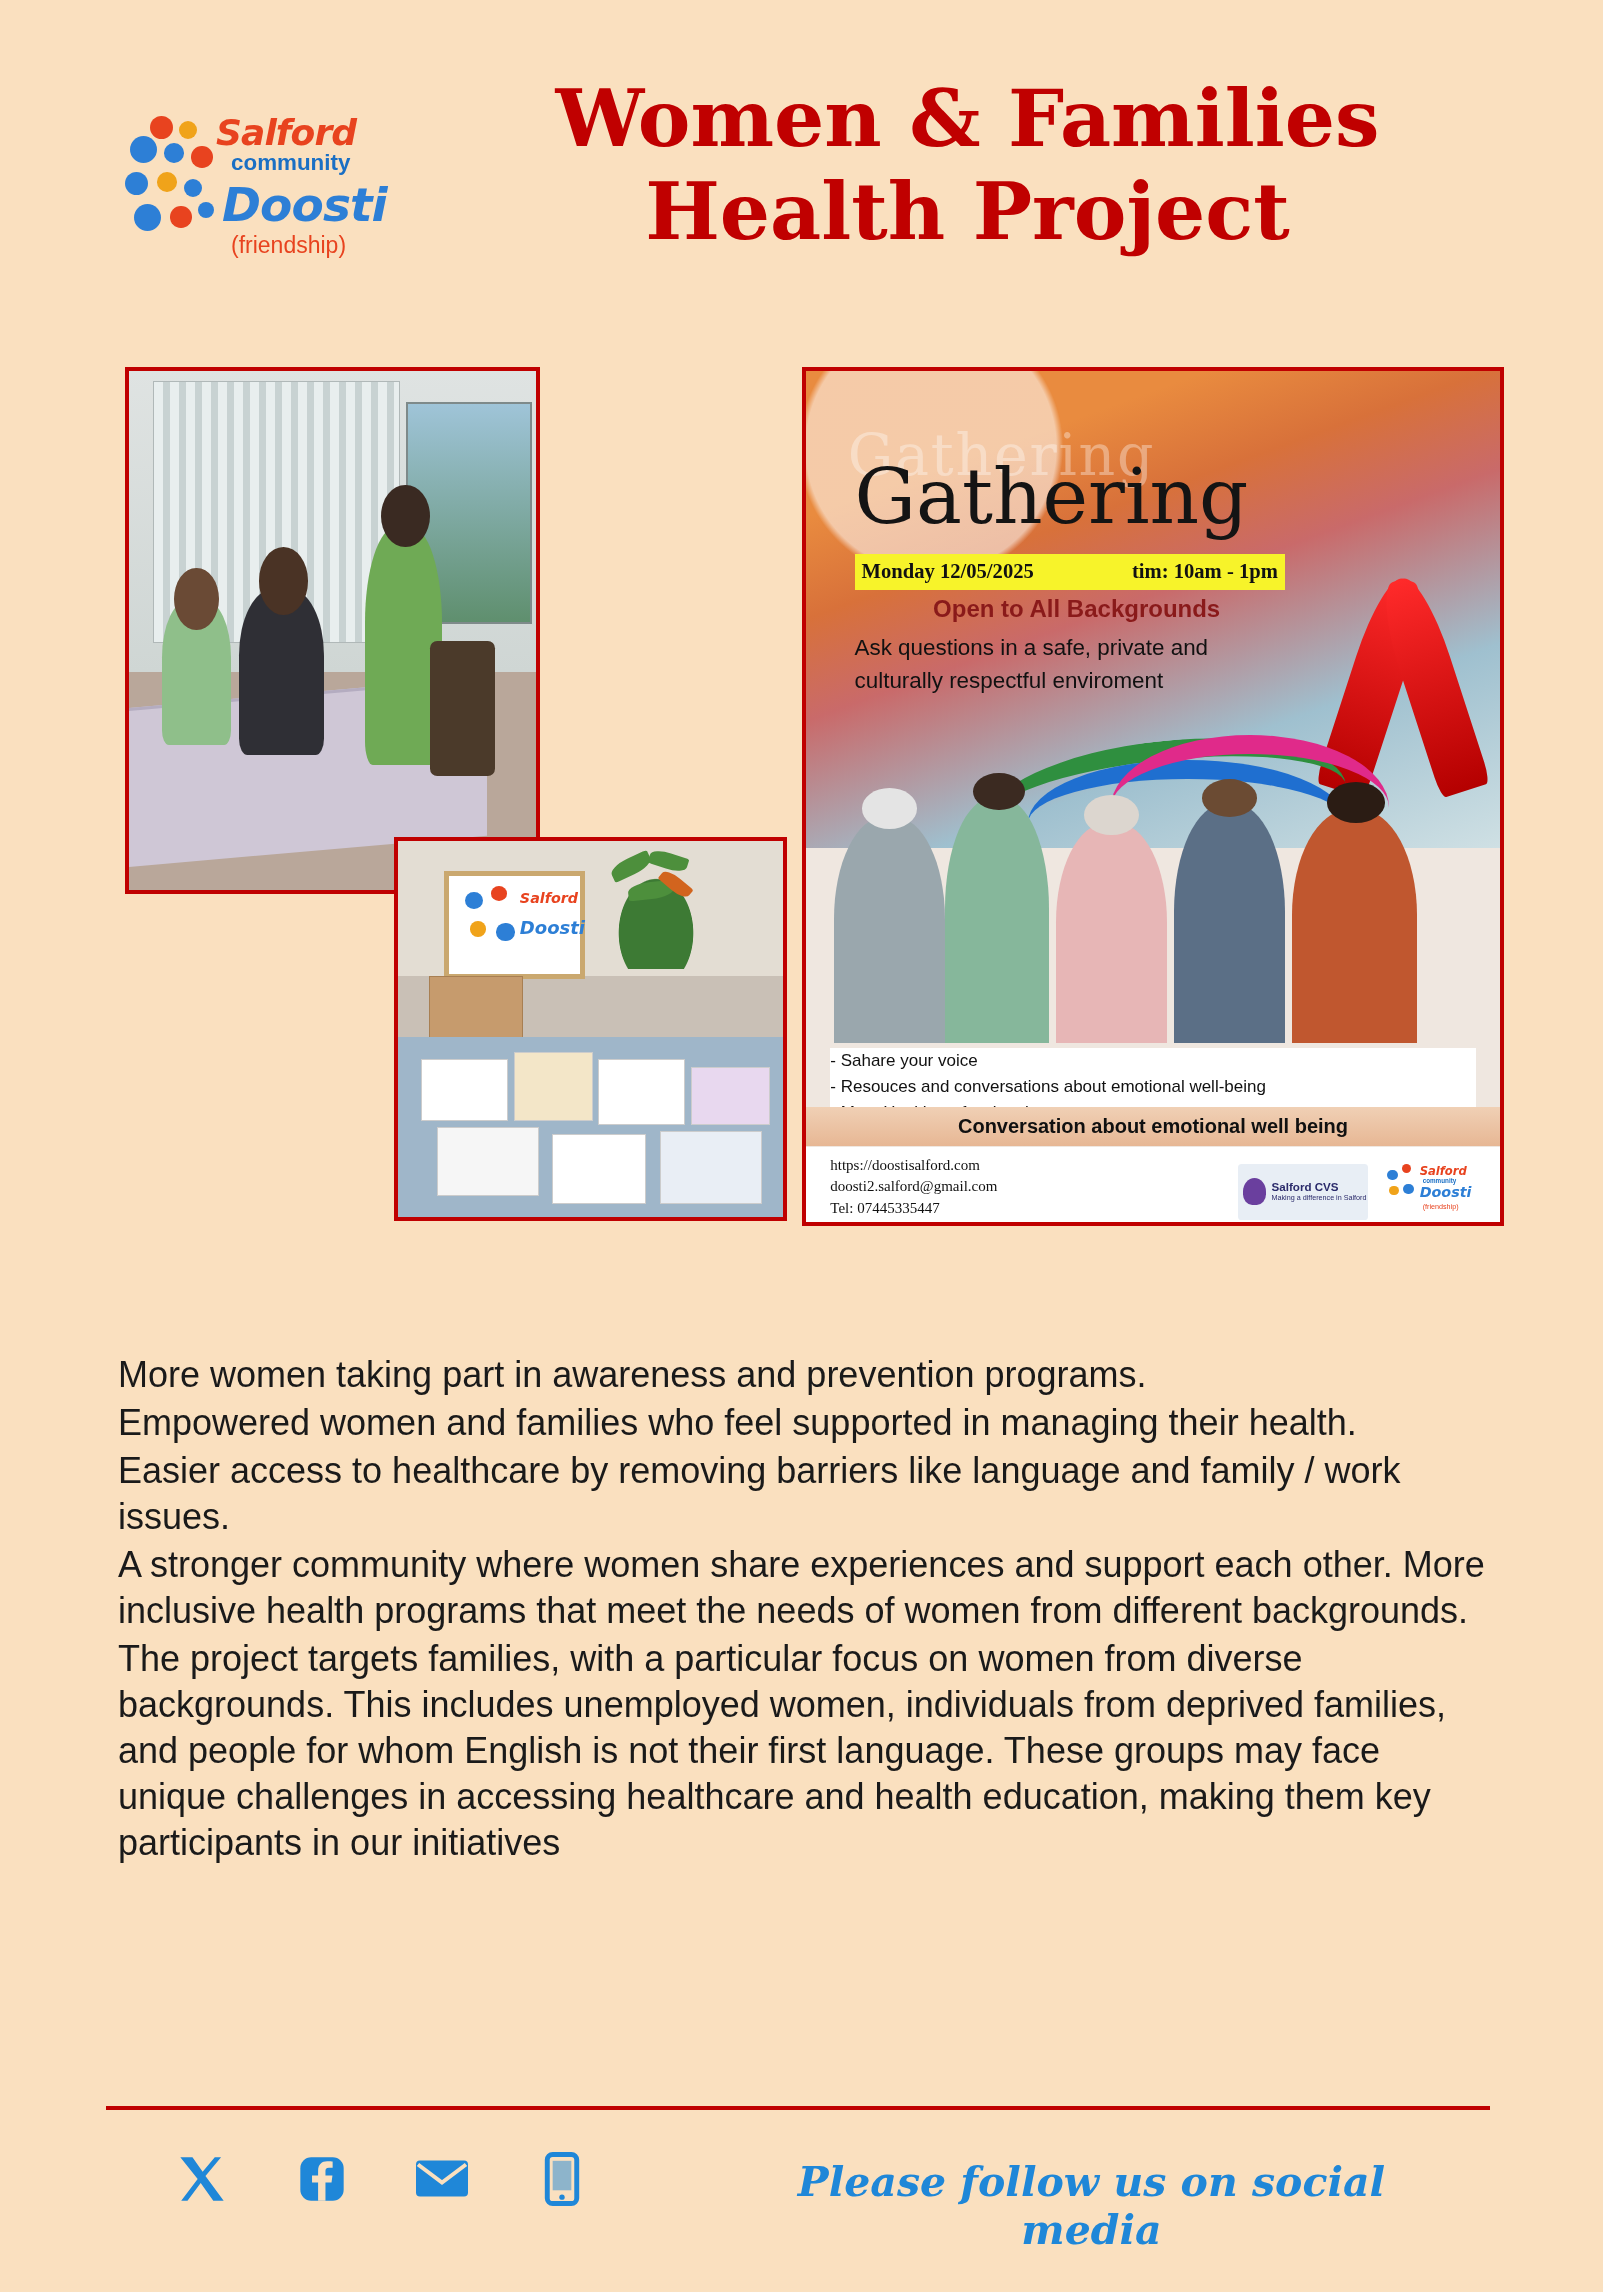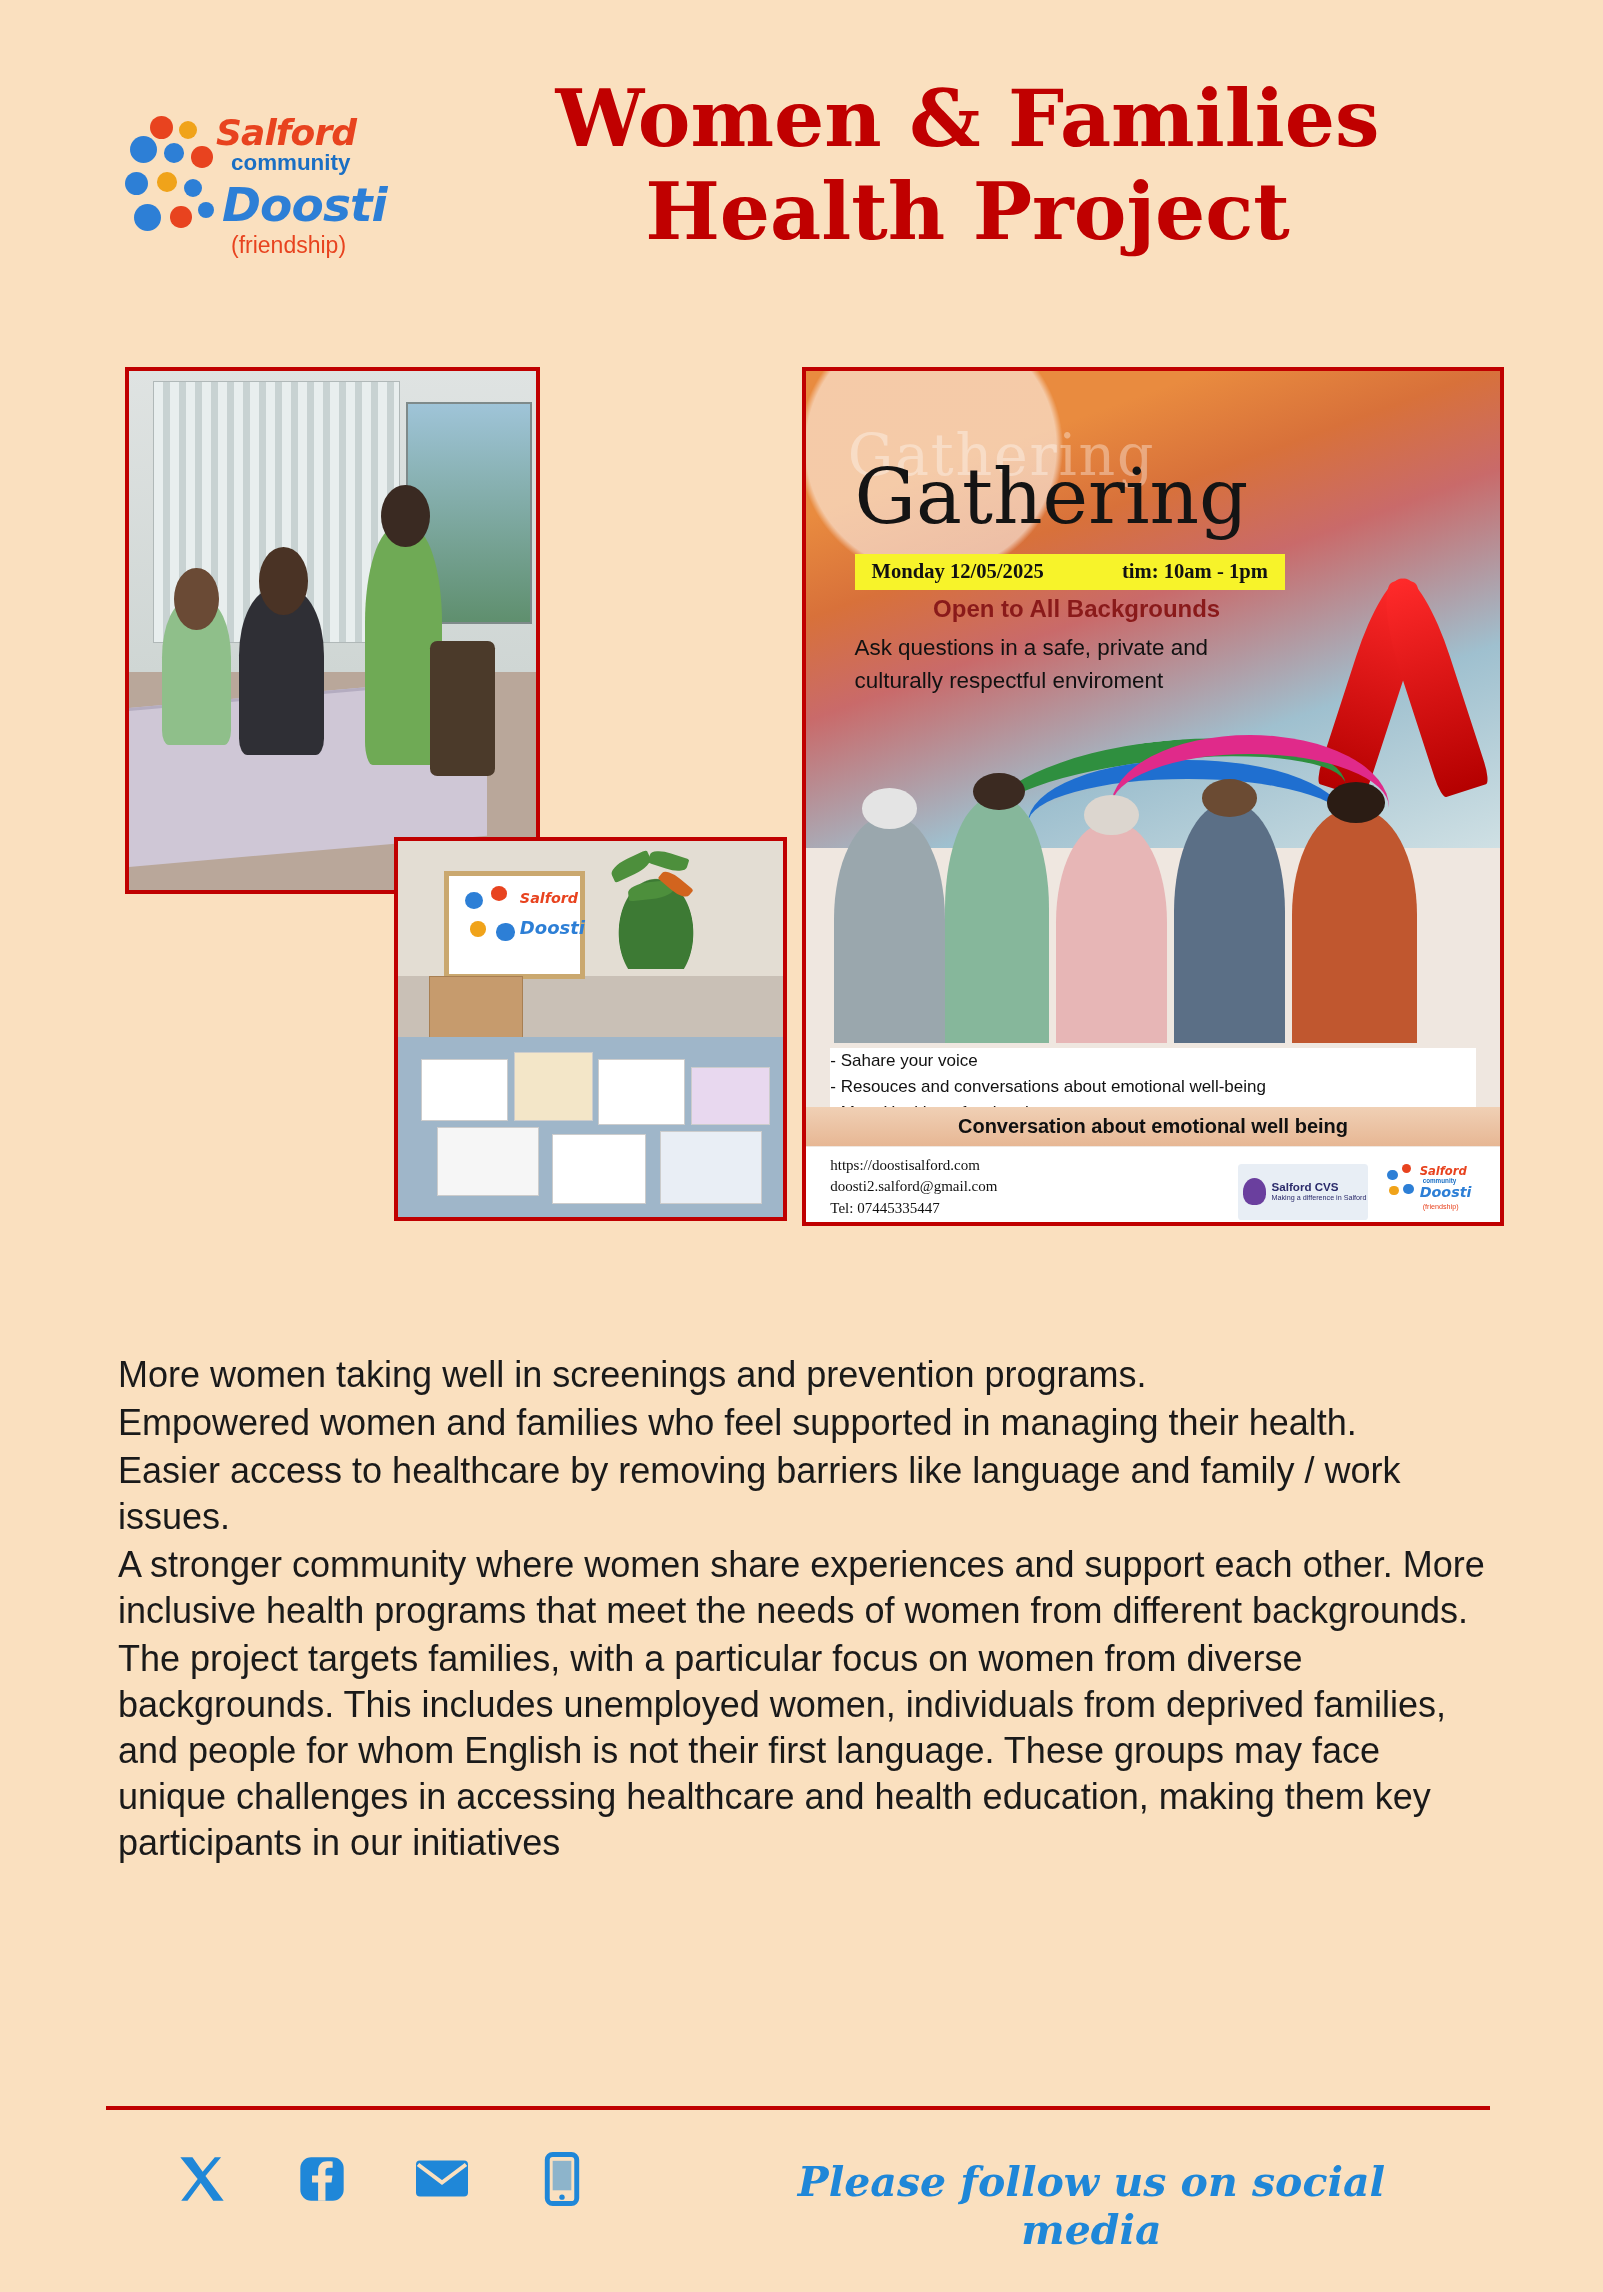--- a/index.html
+++ b/index.html
@@ -173,21 +173,21 @@
     color:#2fd2ff; -webkit-text-stroke:0.9px #0b2a4a;
   }
   .poster-gathering {
     position:absolute; left:7%; top:9.5%; width:86%;
     font-family:"DejaVu Serif", serif; font-size:77px; color:#141414;
     text-align:left;
   }
   .poster-date {
     position:absolute; left:7%; top:21.5%; width:62%; height:4.2%;
     background:#f7f32a; display:flex; align-items:center; justify-content:space-between;
-    padding:0 17px; box-sizing:border-box;
+    padding:0 7px; box-sizing:border-box;
     font-family:"Liberation Serif", serif; font-weight:bold; font-size:20.6px; color:#111;
   }
   .poster-open {
     position:absolute; left:10%; top:26.3%; width:58%;
     text-align:center; font-family:"Liberation Sans", sans-serif; font-weight:bold;
     font-size:24px; color:#8a1a1a;
   }
   .poster-ask {
     position:absolute; left:7%; top:30.5%; width:62%;
     font-family:"Liberation Sans", sans-serif; font-size:22.4px; color:#111; line-height:1.5;
@@ -434,21 +434,21 @@
           <div style="position:absolute;left:39px;top:16px;font:bold 6.3px 'Liberation Sans',sans-serif;color:#1a6fc4;">community</div>
           <div style="position:absolute;left:36px;top:23px;font:bold italic 14.3px 'DejaVu Sans',sans-serif;color:#2d7fd6;">Doosti</div>
           <div style="position:absolute;left:39px;top:41px;font:7.2px 'Liberation Sans',sans-serif;color:#e8431f;">(friendship)</div>
         </div>
       </div>
     </div>
   </div>
 </div>
 
 <div class="body-text">
-  <p>More women taking well in screenings and prevention programs.</p>
+  <p>More women taking part in awareness and prevention programs.</p>
   <p>Empowered women and families who feel supported in managing their health.</p>
   <p>Easier access to healthcare by removing barriers like language and family / work issues.</p>
   <p>A stronger community where women share experiences and support each other. More inclusive health programs that meet the needs of women from different backgrounds.</p>
   <p>The project targets families, with a particular focus on women from diverse backgrounds. This includes unemployed women, individuals from deprived families, and people for whom English is not their first language. These groups may face unique challenges in accessing healthcare and health education, making them key participants in our initiatives</p>
 </div>
 
 <div class="divider"></div>
 
 <div class="footer">
   <div class="social">

